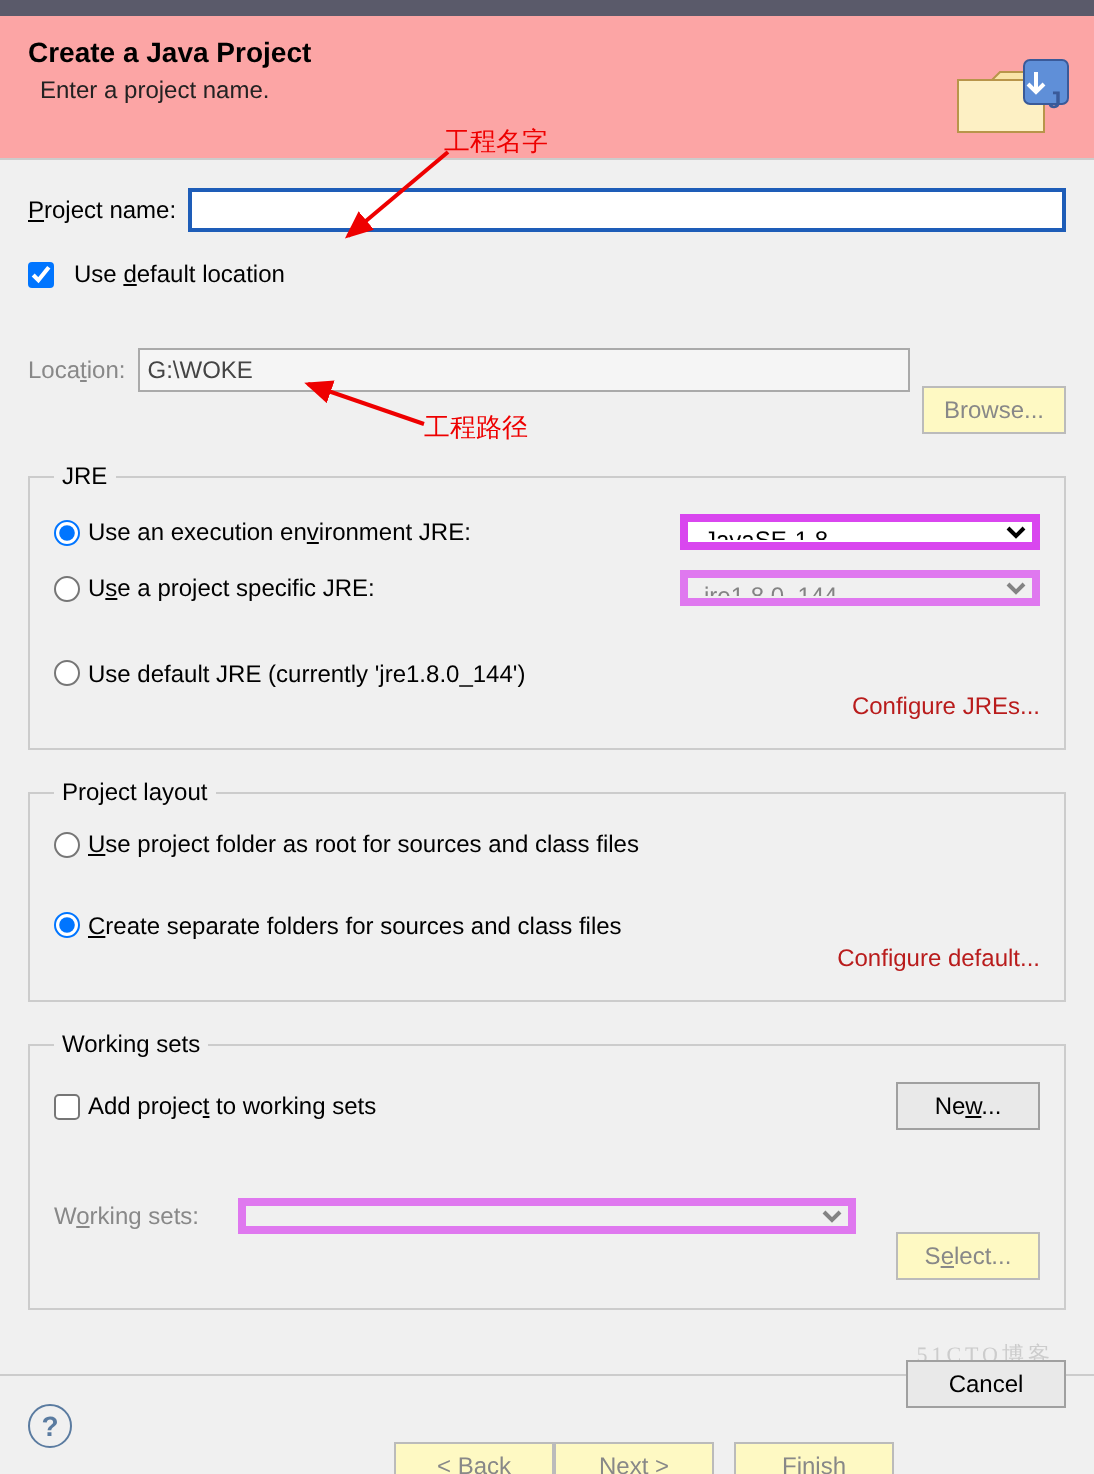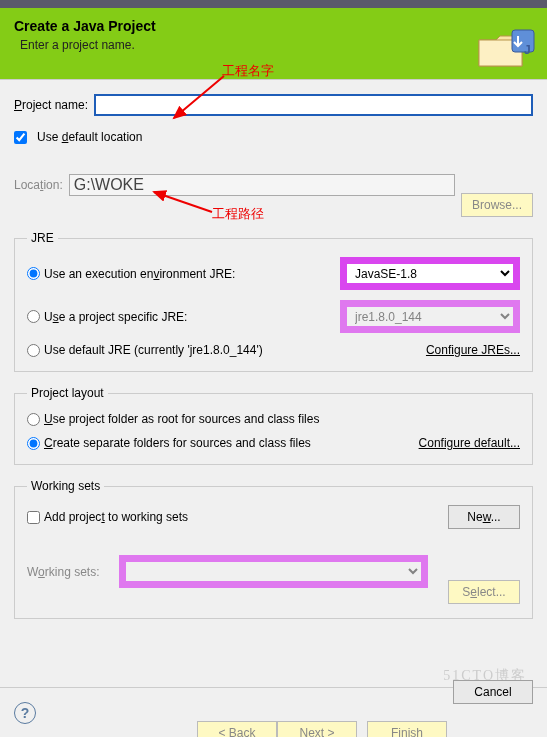--- a/index.html
+++ b/index.html
@@ -1,46 +1,46 @@
 <!DOCTYPE html>
 <html><head>
   <meta charset="utf-8">
   <style>
     * { box-sizing: border-box; margin: 0; padding: 0; font-family: "Segoe UI", Tahoma, sans-serif; font-size: 12px; }
     body { width: 547px; height: 737px; background: #f0f0f0; position: relative; overflow: hidden; }
     .titlebar { height: 8px; background: #5a5a6a; }
-    .header { background: #84cc16; padding: 10px 14px 14px; border-bottom: 1px solid #ccc; position: relative; min-height: 72px; }
+    .header { background: #fca5a5; padding: 10px 14px 14px; border-bottom: 1px solid #ccc; position: relative; min-height: 72px; }
     .header h1 { font-size: 14px; font-weight: bold; color: #000; margin-bottom: 4px; }
     .header p { font-size: 12px; color: #222; margin-left: 6px; }
     .folder-icon { position: absolute; right: 8px; top: 14px; width: 65px; height: 52px; }
     .content { padding: 14px 14px 12px; }
     .row { display: flex; align-items: center; margin-bottom: 8px; gap: 6px; }
     label { color: #000; }
     label.disabled { color: #888; }
-    input[type="text"] { flex: 1; padding: 2px 4px; border: 1px solid #7a7a7a; background: #fff; height: 22px; font-size: 16px; }
+    input[type="text"] { flex: 1; padding: 2px 4px; border: 1px solid #7a7a7a; background: #fff; height: 22px; font-size: 12px; }
     input[type="text"].focused { border: 2px solid #1e5db8; }
     input[type="text"]:disabled { background: #f5f5f5; color: #444; border-color: #aaa; }
     input[type="checkbox"] { width: 13px; height: 13px; margin-right: 4px; }
     input[type="radio"] { width: 13px; height: 13px; margin-right: 4px; }
     .btn { min-width: 72px; padding: 3px 10px; background: #e9e9e9; border: 1px solid #a0a0a0; color: #000; cursor: pointer; text-align: center; height: 24px; font-size: 12px; }
     .btn:disabled { color: #888; border-color: #bbb; background: #fef9c3; cursor: default; margin-top: 41px; }
     fieldset { border: 1px solid #ccc; margin-top: 14px; padding: 12px 12px 14px; }
     legend { padding: 0 4px; color: #000; }
-    select { width: 180px; height: 33px; padding: 1px 4px; border: 7px solid #d946ef; background: #fff; font-size: 12px; }
+    select { width: 180px; height: 18px; padding: 1px 4px; border: 4px solid #d946ef; background: #fff; font-size: 12px; }
     select:disabled { background: #f0f0f0; color: #555; }
-    .link { color: #000000; text-decoration: underline; cursor: pointer; }
+    .link { color: #b91c1c; cursor: pointer; margin-top: 33px; }
     .jre-row { display: flex; align-items: center; margin-bottom: 10px; gap: 20px; }
     .jre-row .lbl { flex: 1; display: flex; align-items: center; }
     .annotation { position: absolute; color: #ee0000; font-size: 13px; font-family: "SimSun", serif; pointer-events: none; }
     .arrow { position: absolute; pointer-events: none; }
     .footer { position: absolute; bottom: 0; left: 0; right: 0; background: #f0f0f0; border-top: 1px solid #ccc; height: 50px; display: flex; align-items: center; padding: 0 14px; }
     .help-icon { width: 22px; height: 22px; border: 1.5px solid #5a7ba0; border-radius: 50%; display: flex; align-items: center; justify-content: center; color: #5a7ba0; font-weight: bold; font-size: 14px; cursor: pointer; }
     .footer-btns { margin-left: auto; display: flex; gap: 0; }
     .footer-btns .btn { min-width: 80px; }
-    .watermark { position: absolute; bottom: 52px; right: 20px; color: #ccc; font-size: 14px; font-family: serif; letter-spacing: 2px; }
+    .watermark { position: absolute; bottom: 52px; right: 20px; color: #ccc; font-size: 11px; font-family: serif; letter-spacing: 2px; }
     u.mnemonic { text-decoration: underline; }
   </style>
 </head>
 <body>
 
 <div class="titlebar"></div>
 
 <div class="header">
   <h1>Create a Java Project</h1>
   <p>Enter a project name.</p>

